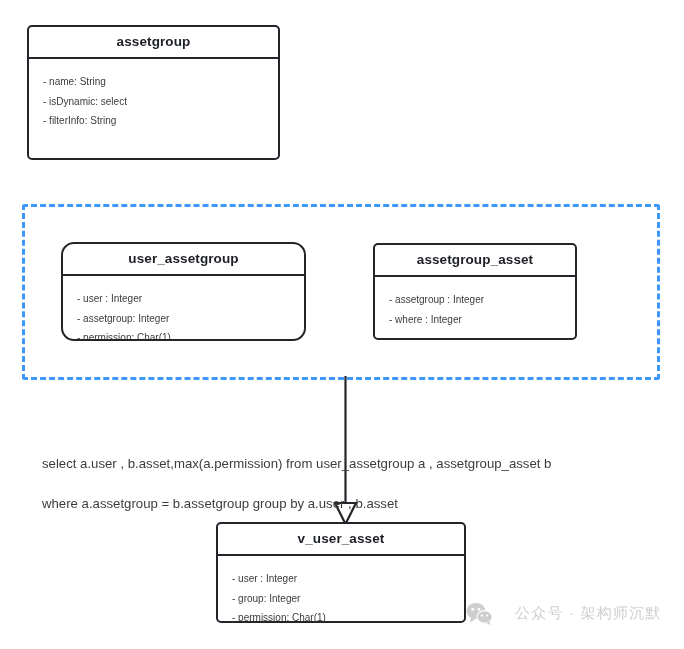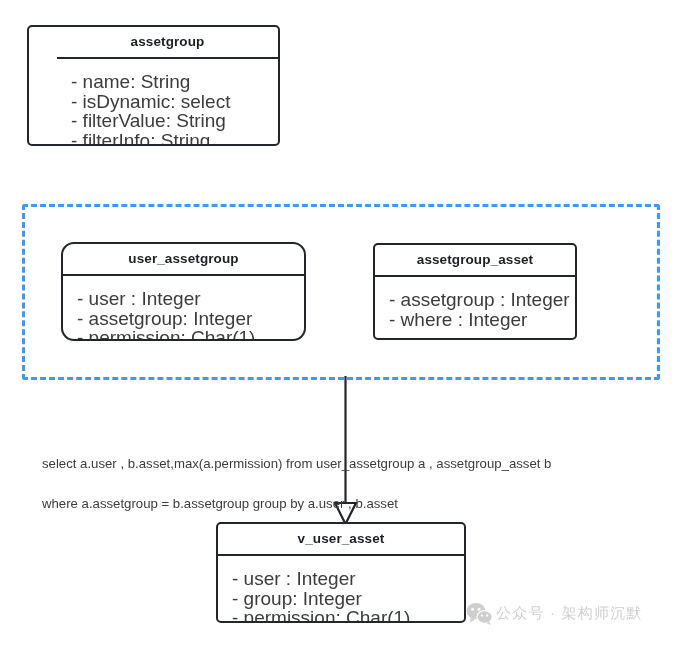--- a/index.html
+++ b/index.html
@@ -35,28 +35,28 @@
     font-weight: bold;
     color: #1c1f24;
     border-bottom: 2px solid #22252a;
     letter-spacing: 0.1px;
     white-space: nowrap;
   }
   .uml-body {
     padding: 13px 0 0 14px;
   }
   .uml-attr {
-    font-size: 19px;
+    font-size: 10px;
     line-height: 19.5px;
     color: #3c3c3c;
     white-space: nowrap;
   }
 
   
-  #box-assetgroup        { left: 27px;  top: 25px;  width: 253px; height: 121px; padding-left: 28px; }
+  #box-assetgroup        { left: 27px;  top: 25px;  width: 253px; height: 135px; }
   #box-user-assetgroup   { left: 61px;  top: 242px; width: 245px; height: 99px; border-radius: 13px;  }
   #box-assetgroup-asset  { left: 373px; top: 243px; width: 204px; height: 97px;  }
   #box-v-user-asset      { left: 216px; top: 522px; width: 250px; height: 101px; }
 
   
   #group-container {
     position: absolute;
     left: 22px;
     top: 204px;
     width: 638px;
@@ -90,42 +90,41 @@
     white-space: pre-line;
   }
 
   
   #watermark {
     position: absolute;
     left: 466px;
     top: 602px;
     display: flex;
     align-items: center;
-    gap: 3px;
+    gap: 22px;
     opacity: 0.42;
     user-select: none;
   }
   #watermark .wm-text {
     font-size: 15px;
     color: #8d8d8d;
     letter-spacing: 1.2px;
     white-space: nowrap;
   }
 </style>
 </head>
 <body>
 
 <div id="canvas">
 
   <div class="uml-box" id="box-assetgroup">
     <div class="uml-header">assetgroup</div>
     <div class="uml-body">
       <div class="uml-attr">- name: String</div>
       <div class="uml-attr">- isDynamic: select</div>
-      <div class="uml-attr">- filterValue: String</div>
       <div class="uml-attr">- filterInfo: String</div>
     </div>
   </div>
 
   <div id="group-container"></div>
 
   <div class="uml-box" id="box-user-assetgroup">
     <div class="uml-header">user_assetgroup</div>
     <div class="uml-body">
       <div class="uml-attr">- user : Integer</div>

